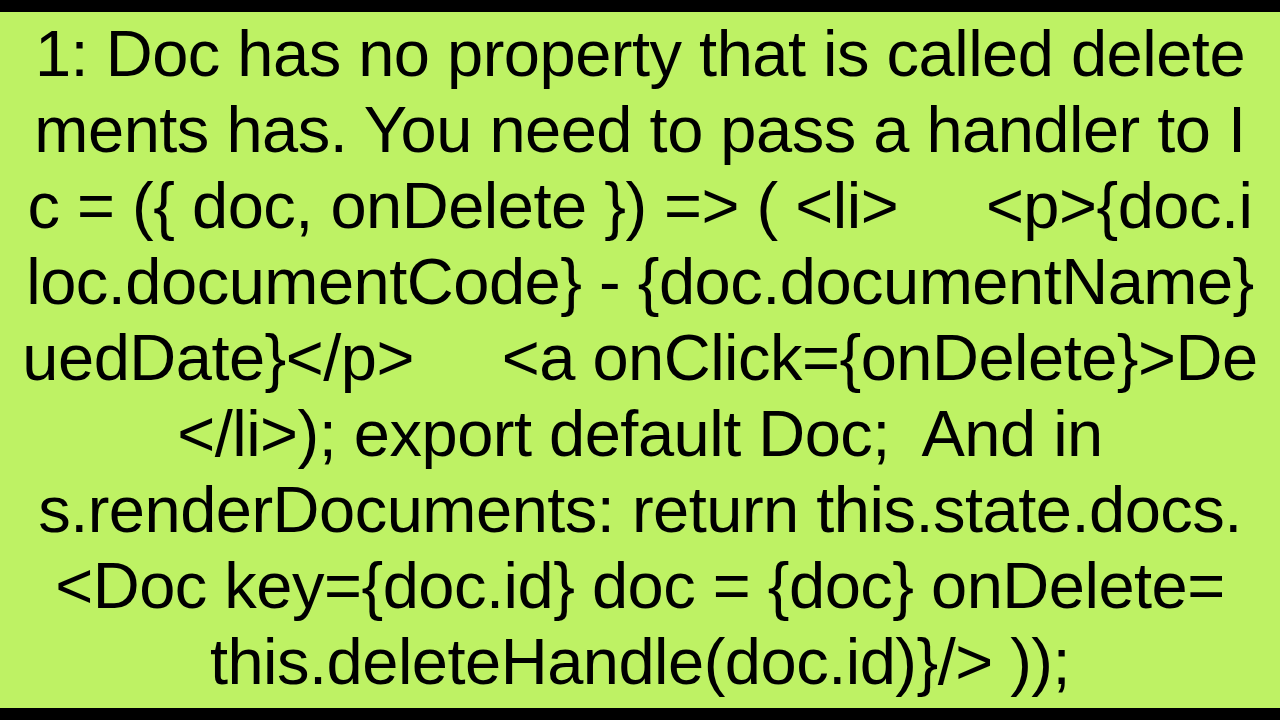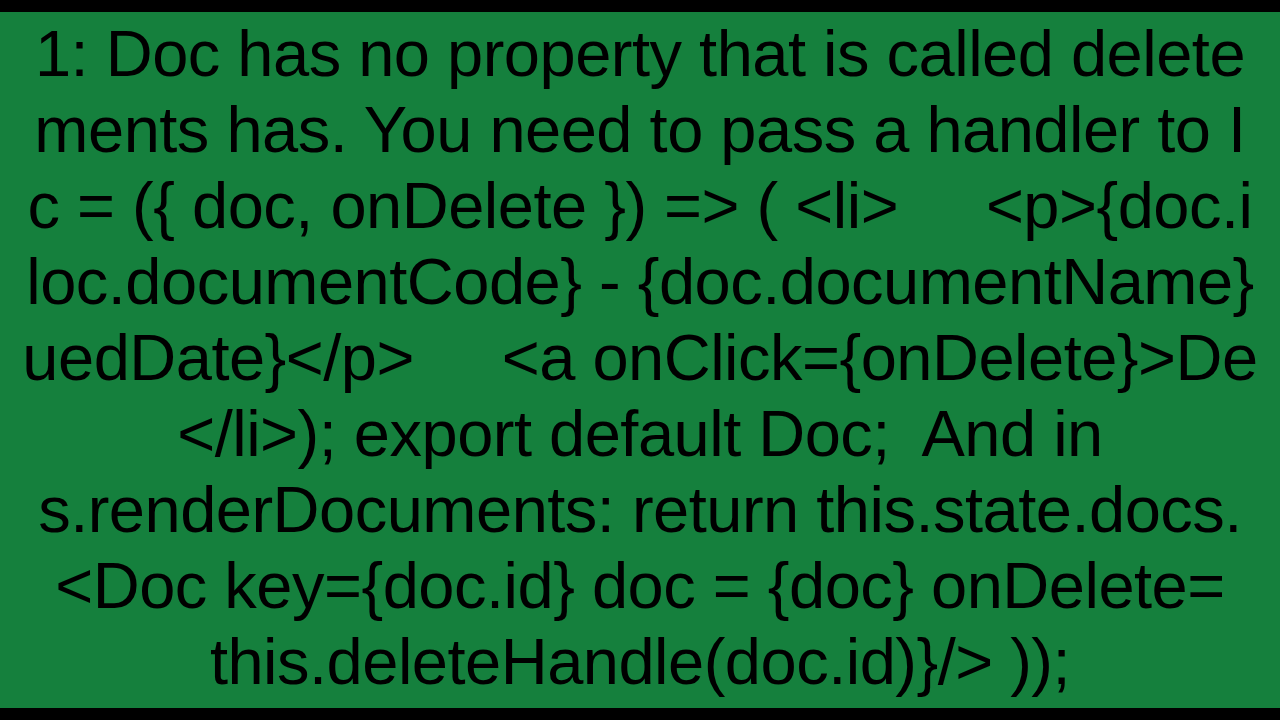--- a/index.html
+++ b/index.html
@@ -13,21 +13,21 @@
       background: #000;
       overflow: hidden;
       font-family: Arial, Helvetica, sans-serif;
     }
     .frame {
       position: absolute;
       top: 12px;
       left: 0;
       width: 1280px;
       height: 696px;
-      background: #15803d;
+      background: #bef264;
       overflow: hidden;
     }
     .text-block {
       position: absolute;
       font-size: 65px;
       line-height: 1.17;
       color: #000;
       text-align: center;
       white-space: pre-wrap;
       font-weight: 400;

